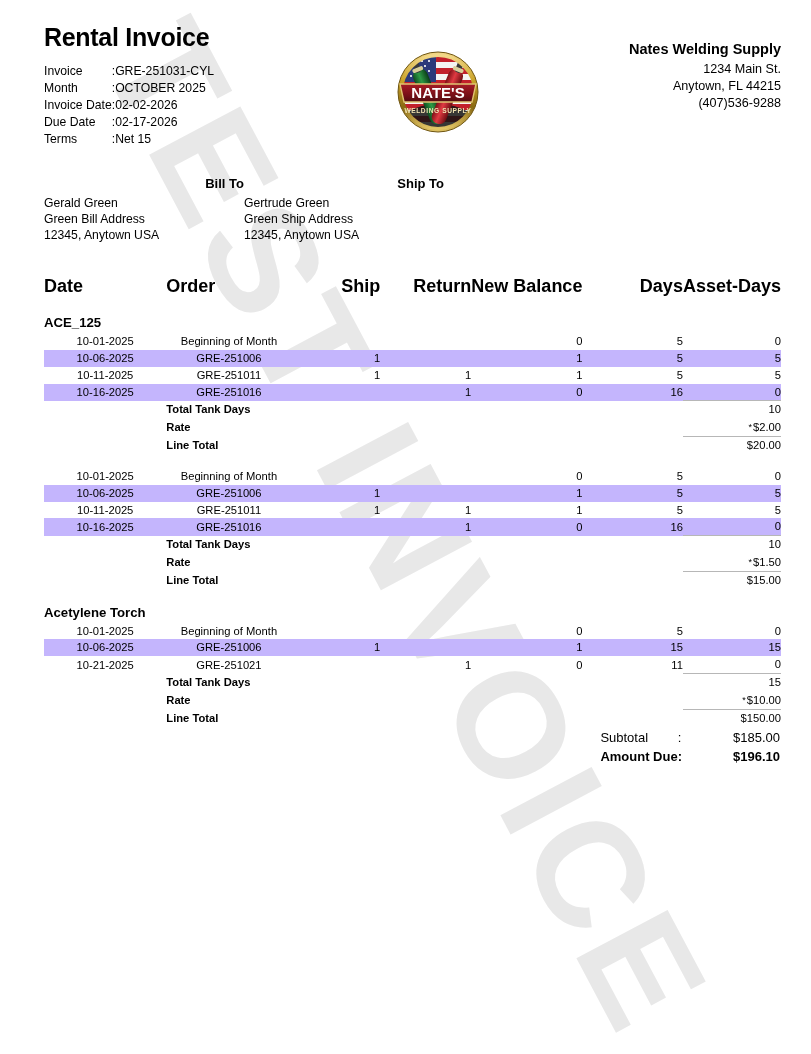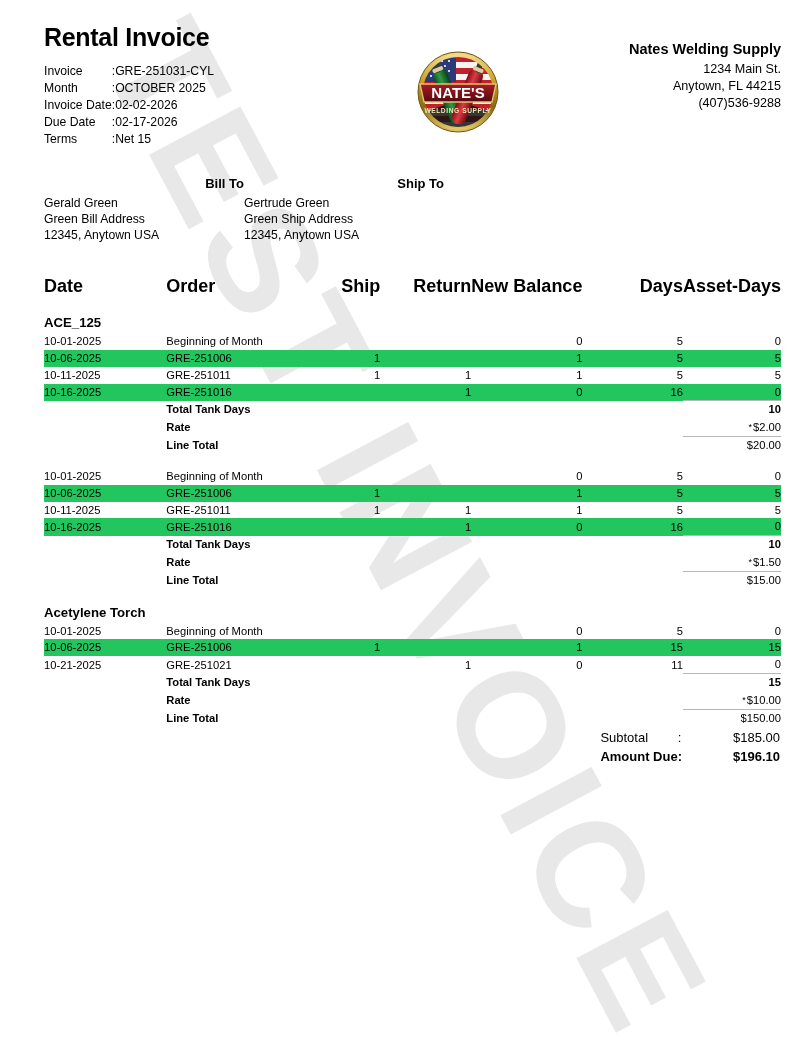--- a/index.html
+++ b/index.html
@@ -79,21 +79,21 @@
     padding: 0 0 1px 0;
     vertical-align: top;
     white-space: nowrap;
   }
   .meta-label { padding-right: 4px; }
   .meta-colon { padding-right: 7px; }
   .meta-value { }
 
   .logo-wrap {
     position: absolute;
-    left: 364px;
+    left: 344px;
     top: 18px;
     width: 100px;
     height: 100px;
   }
   .company {
     position: absolute;
     right: 0;
     top: 16px;
     text-align: right;
     font-size: 12.6px;
@@ -154,35 +154,35 @@
     white-space: nowrap;
   }
   .group-spacer td { height: 13px; padding: 0; line-height: 0; font-size: 0; }
 
   .item-row td {
     padding: 2px 0 2px 0;
     text-align: right;
     white-space: nowrap;
     line-height: 1.15;
   }
-  .item-row td.left { text-align: left; }
-  .item-row.alt td { background: #22c55e; }
+  .item-row td.left { text-align: center; }
+  .item-row.alt td { background: #c4b5fd; }
 
   .sum-row td {
     font-weight: bold;
     padding: 2px 0 2px 0;
     text-align: right;
     white-space: nowrap;
     line-height: 1.2;
   }
   .sum-row td.label {
     text-align: left;
     padding-left: 0;
   }
-  .sum-row td.num { font-weight: bold; }
+  .sum-row td.num { font-weight: normal; }
   .sum-row.rate td.num,
   .sum-row.linetotal td.num { font-weight: normal; }
   .sum-row.linetotal td.label { font-weight: bold; }
 
   .rule-top td.num {
     border-top: 1px solid #b7b7b7;
   }
   .star {
     font-size: 9px;
     vertical-align: top;

